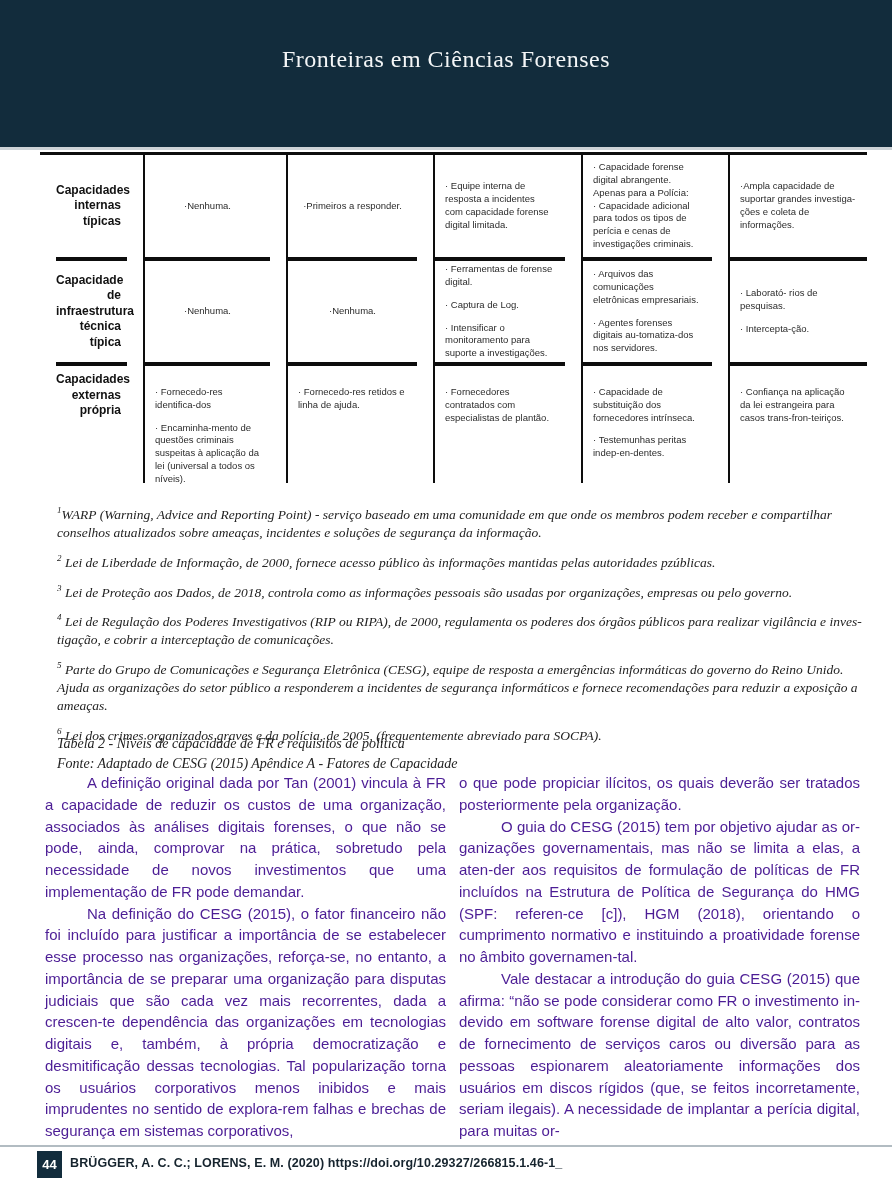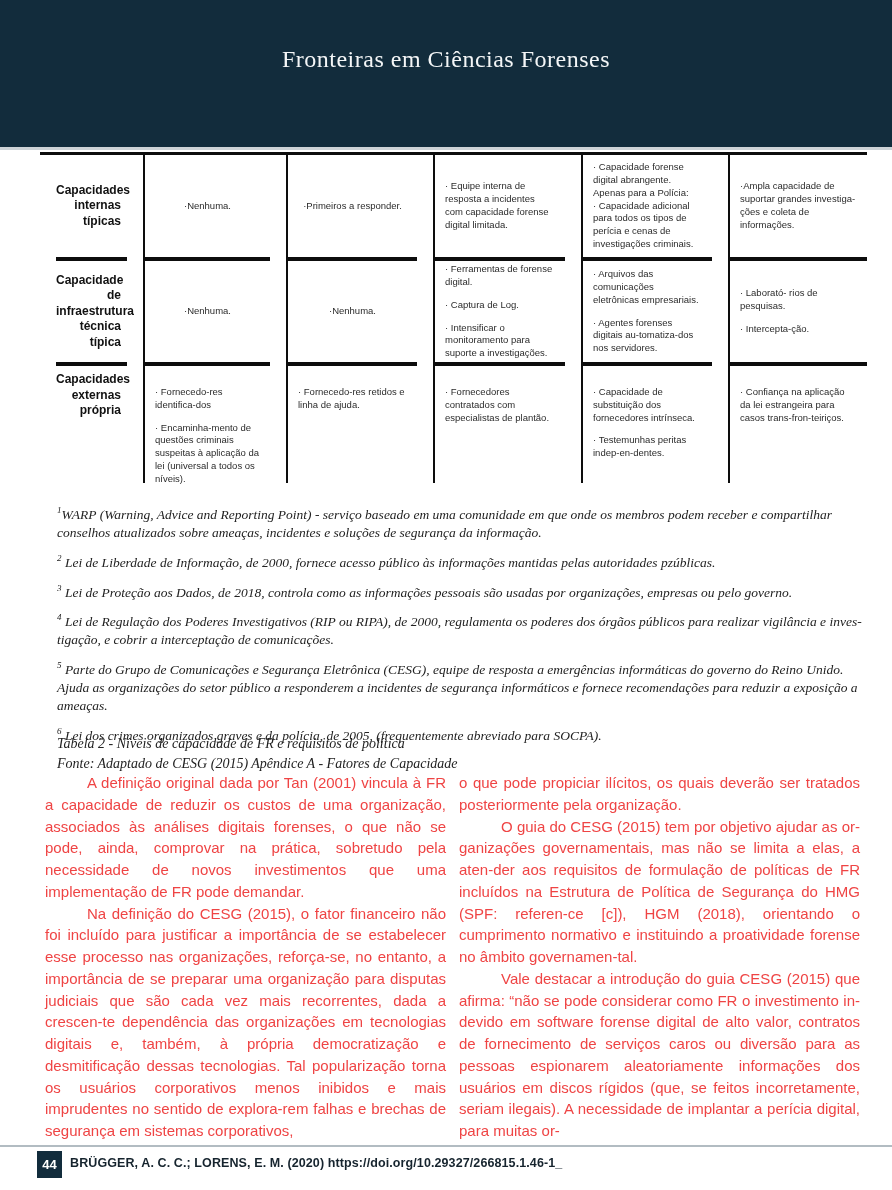--- a/index.html
+++ b/index.html
@@ -36,21 +36,21 @@
   .footnotes p{margin:0 0 10px 0;}
   .footnotes sup{font-size:9px;}
 
   
   .caption{position:absolute;left:57px;top:734px;width:700px;
            font-family:"Liberation Serif",serif;font-style:italic;
            font-size:14px;line-height:1.4;color:#222;}
 
   
   .body{position:absolute;left:45px;top:772px;width:815px;display:flex;gap:13px;}
-  .bcol{width:404px;font-size:15px;line-height:1.45;text-align:justify;color:#ef4444;}
+  .bcol{width:404px;font-size:15px;line-height:1.45;text-align:justify;color:#4c1d95;}
   .bcol p{margin:0;}
   .bcol p.ind{text-indent:42px;}
 
   
   .frule{position:absolute;left:0;top:1145px;width:892px;height:2px;background:#b2bcc2;}
   .badge{position:absolute;left:37px;top:1151px;width:25px;height:27px;background:#122c3c;
          color:#ffffff;font-weight:bold;font-size:13px;display:flex;
          align-items:center;justify-content:center;}
   .fcite{position:absolute;left:70px;top:1156px;font-size:12.5px;font-weight:bold;
          color:#16242e;letter-spacing:.1px;}

